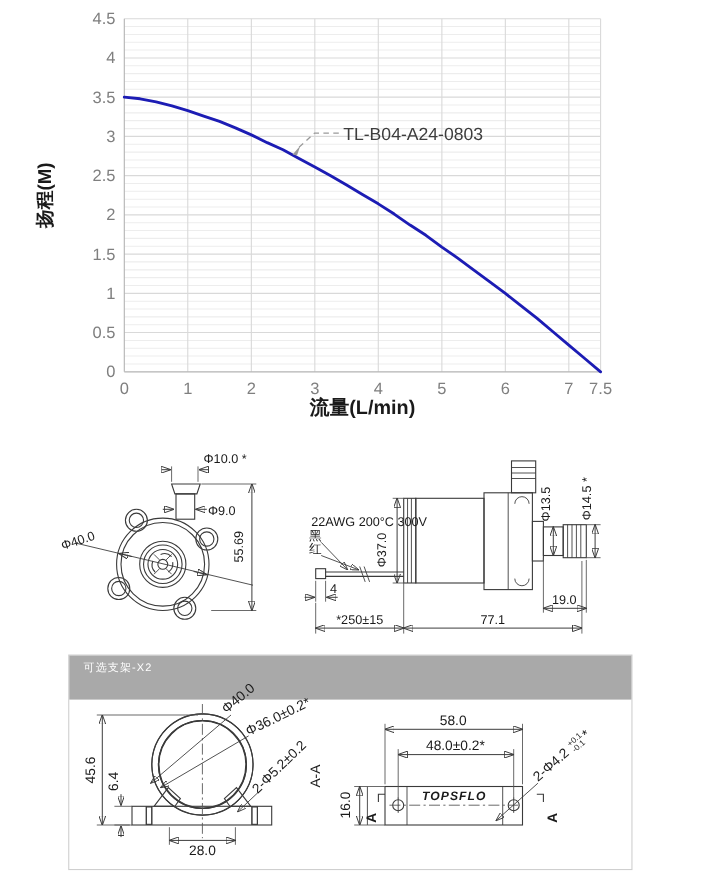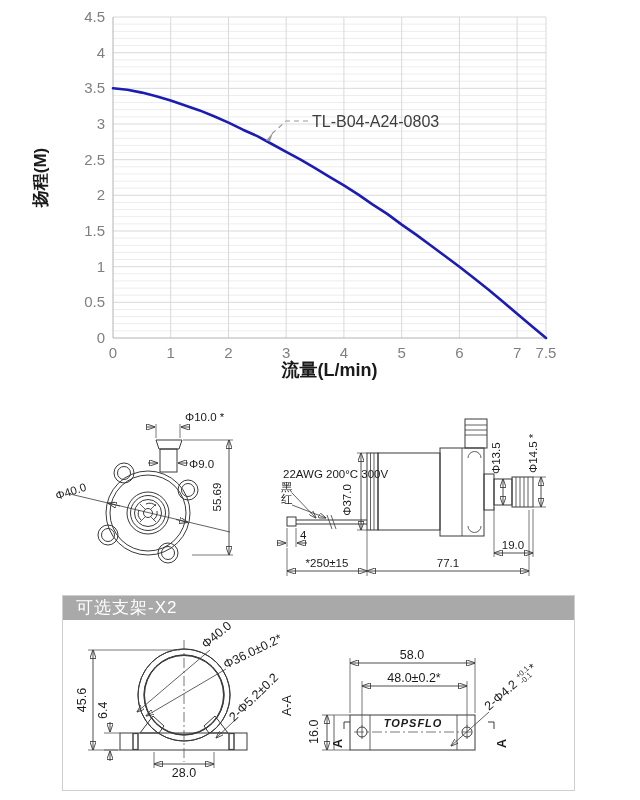--- a/index.html
+++ b/index.html
@@ -2,22 +2,22 @@
 <html><head>
 <meta charset="utf-8">
 <style>
   html,body{margin:0;padding:0;background:#fff;}
   .stage{position:relative;width:640px;height:800px;background:#fff;overflow:hidden;
          font-family:"Liberation Sans",sans-serif;}
   #curve-chart{position:absolute;left:0;top:0;width:640px;height:400px;}
   #drawings{position:absolute;left:0;top:400px;width:640px;height:400px;pointer-events:none;z-index:2;}
   .panel{position:absolute;left:62px;top:595px;width:513px;height:196px;
          border:1px solid #cfcfcf;box-sizing:border-box;z-index:1;background:#fff;}
-  .panel-header{height:24px;line-height:24px;background:#a9a9a9;color:#fff;
-                font-size:17px;padding-left:13px;letter-spacing:1px;}
+  .panel-header{height:40px;line-height:24px;background:#a9a9a9;color:#fff;
+                font-size:10px;padding-left:13px;letter-spacing:1px;}
   
   .dwg line,.dwg path,.dwg rect,.dwg circle,.dwg polyline,.dwg polygon{
       stroke:#3a3a3a;fill:none;stroke-width:1;}
   .dwg .thin{stroke-width:0.8;}
   .dwg .ext{stroke:#555;stroke-width:0.8;}
   .dwg .dimline{stroke:#3a3a3a;stroke-width:0.9;}
   .dwg .center{stroke:#555;stroke-width:0.8;stroke-dasharray:10 3 2 3;}
   .dwg text{stroke:none;fill:#1a1a1a;font-family:"Liberation Sans",sans-serif;}
   .dim{font-size:11.5px;}
   .dimb{font-size:12.5px;}

